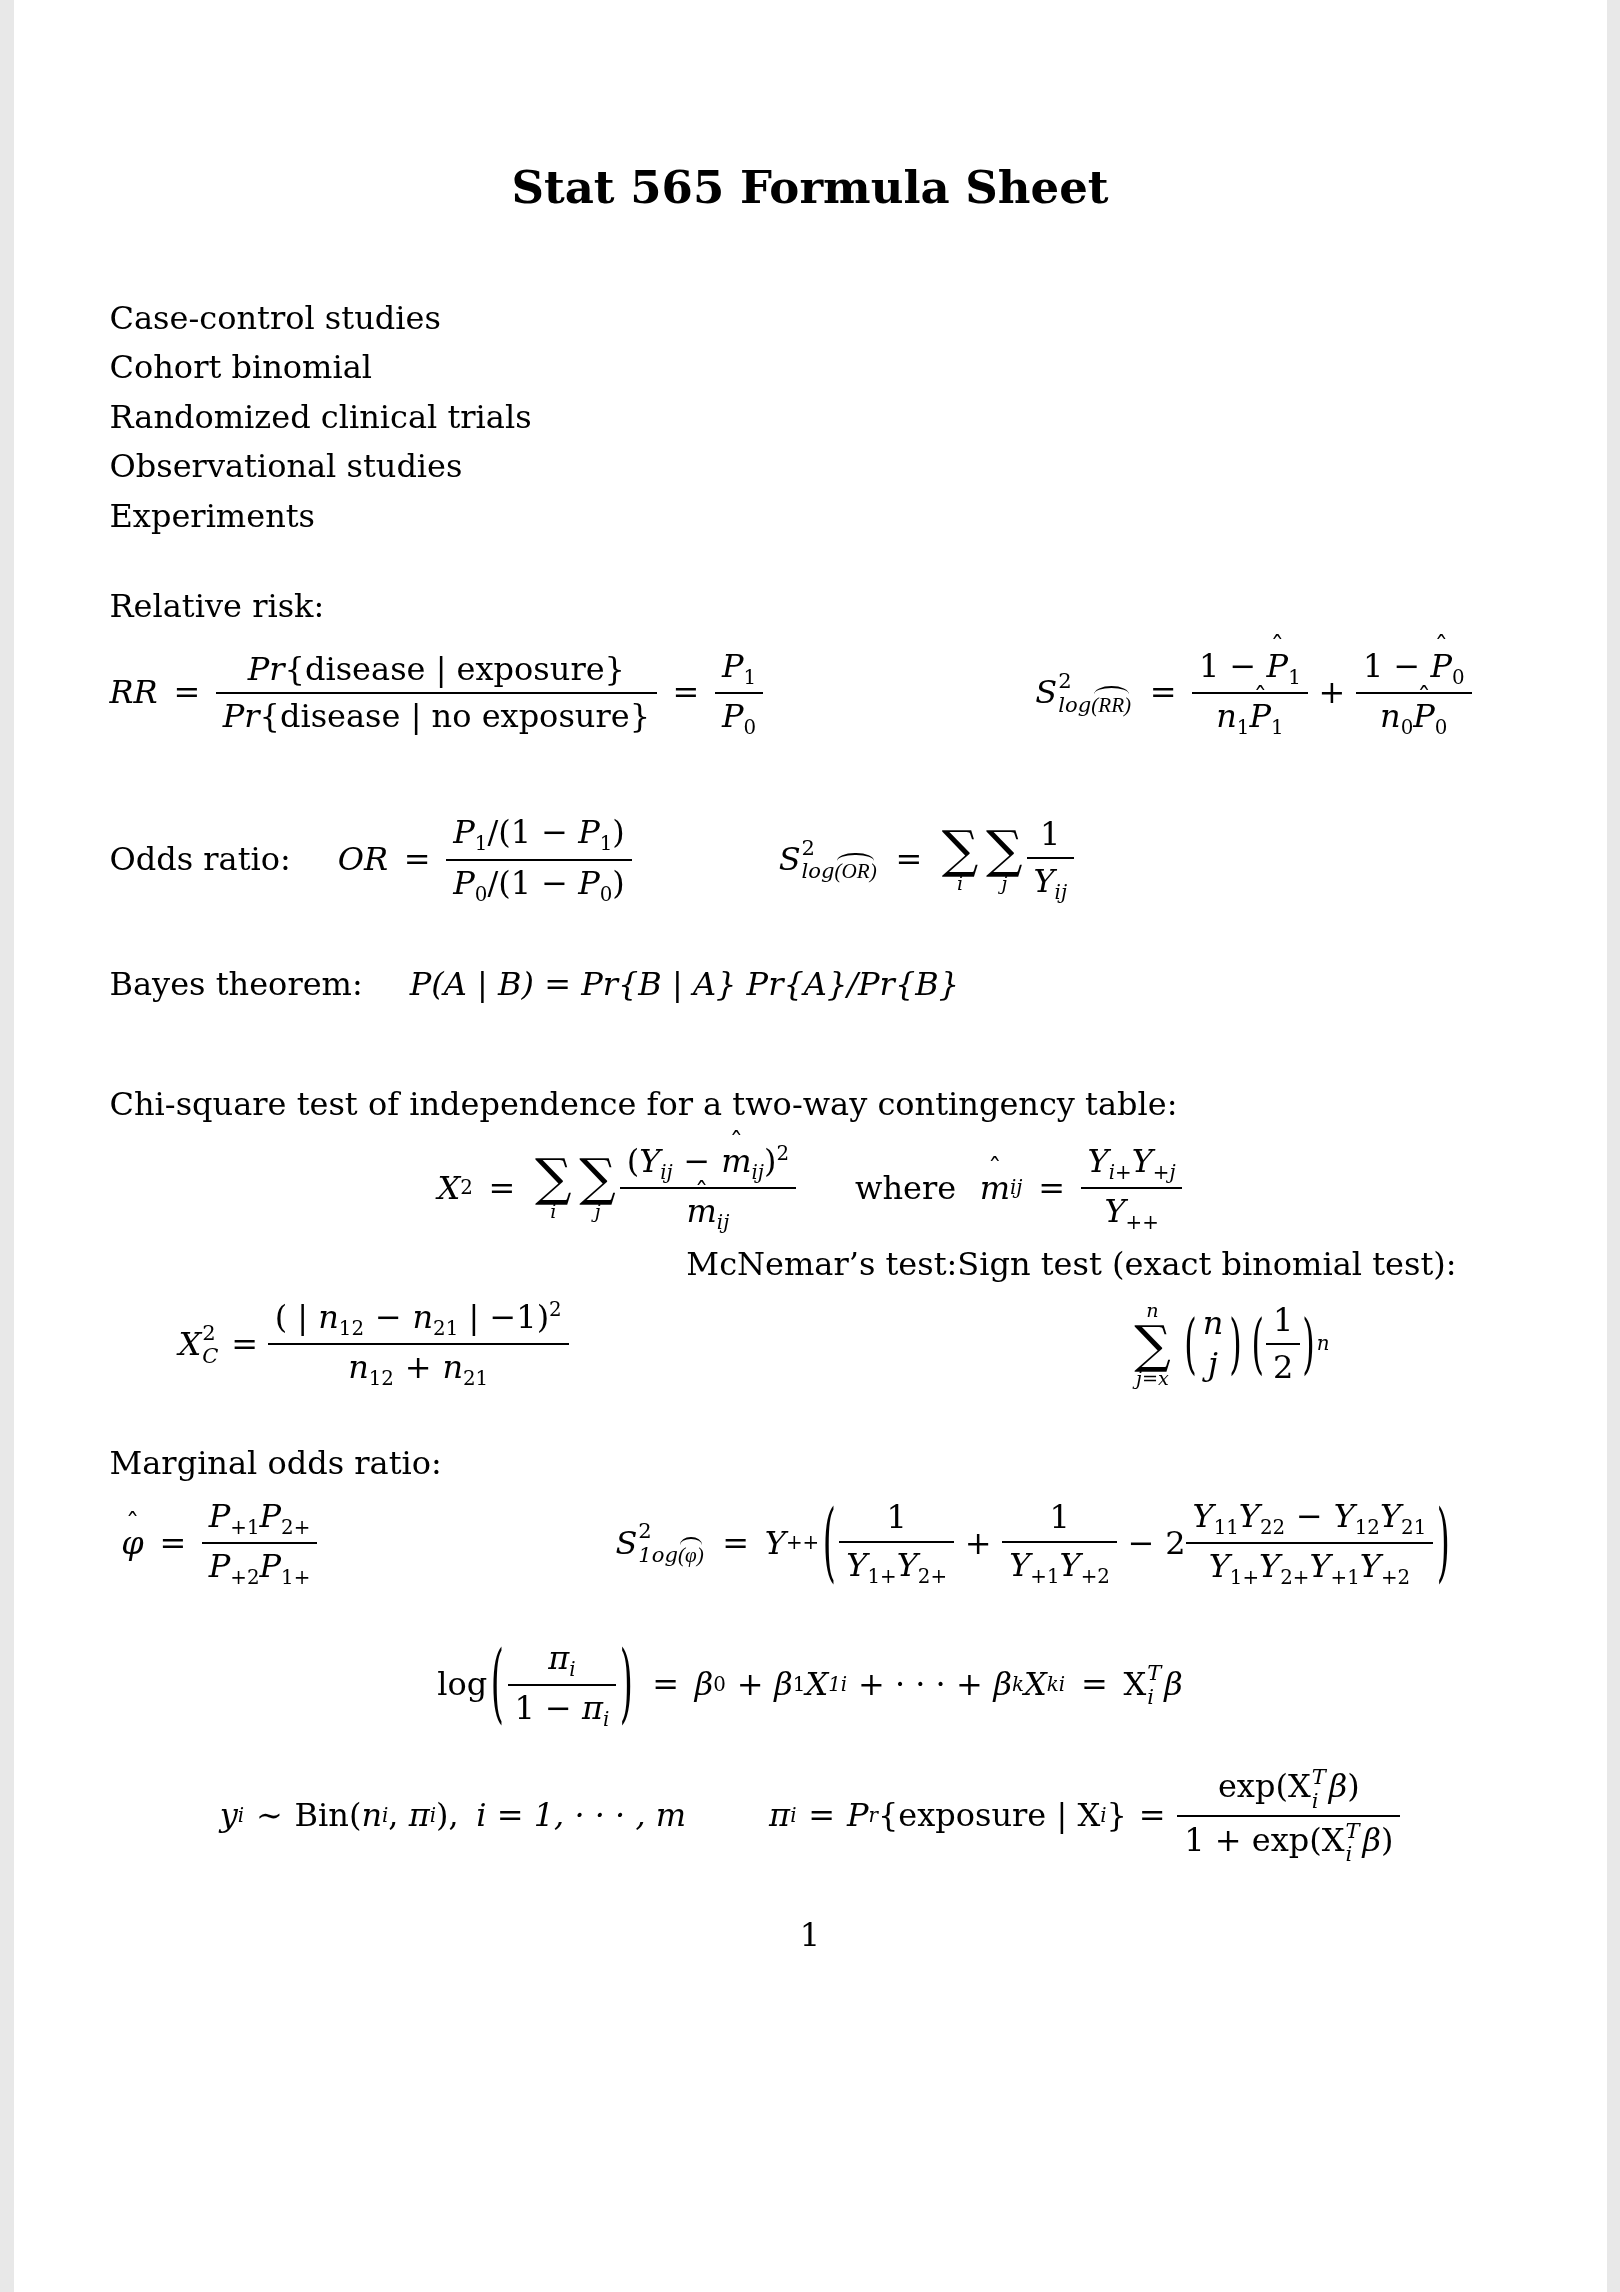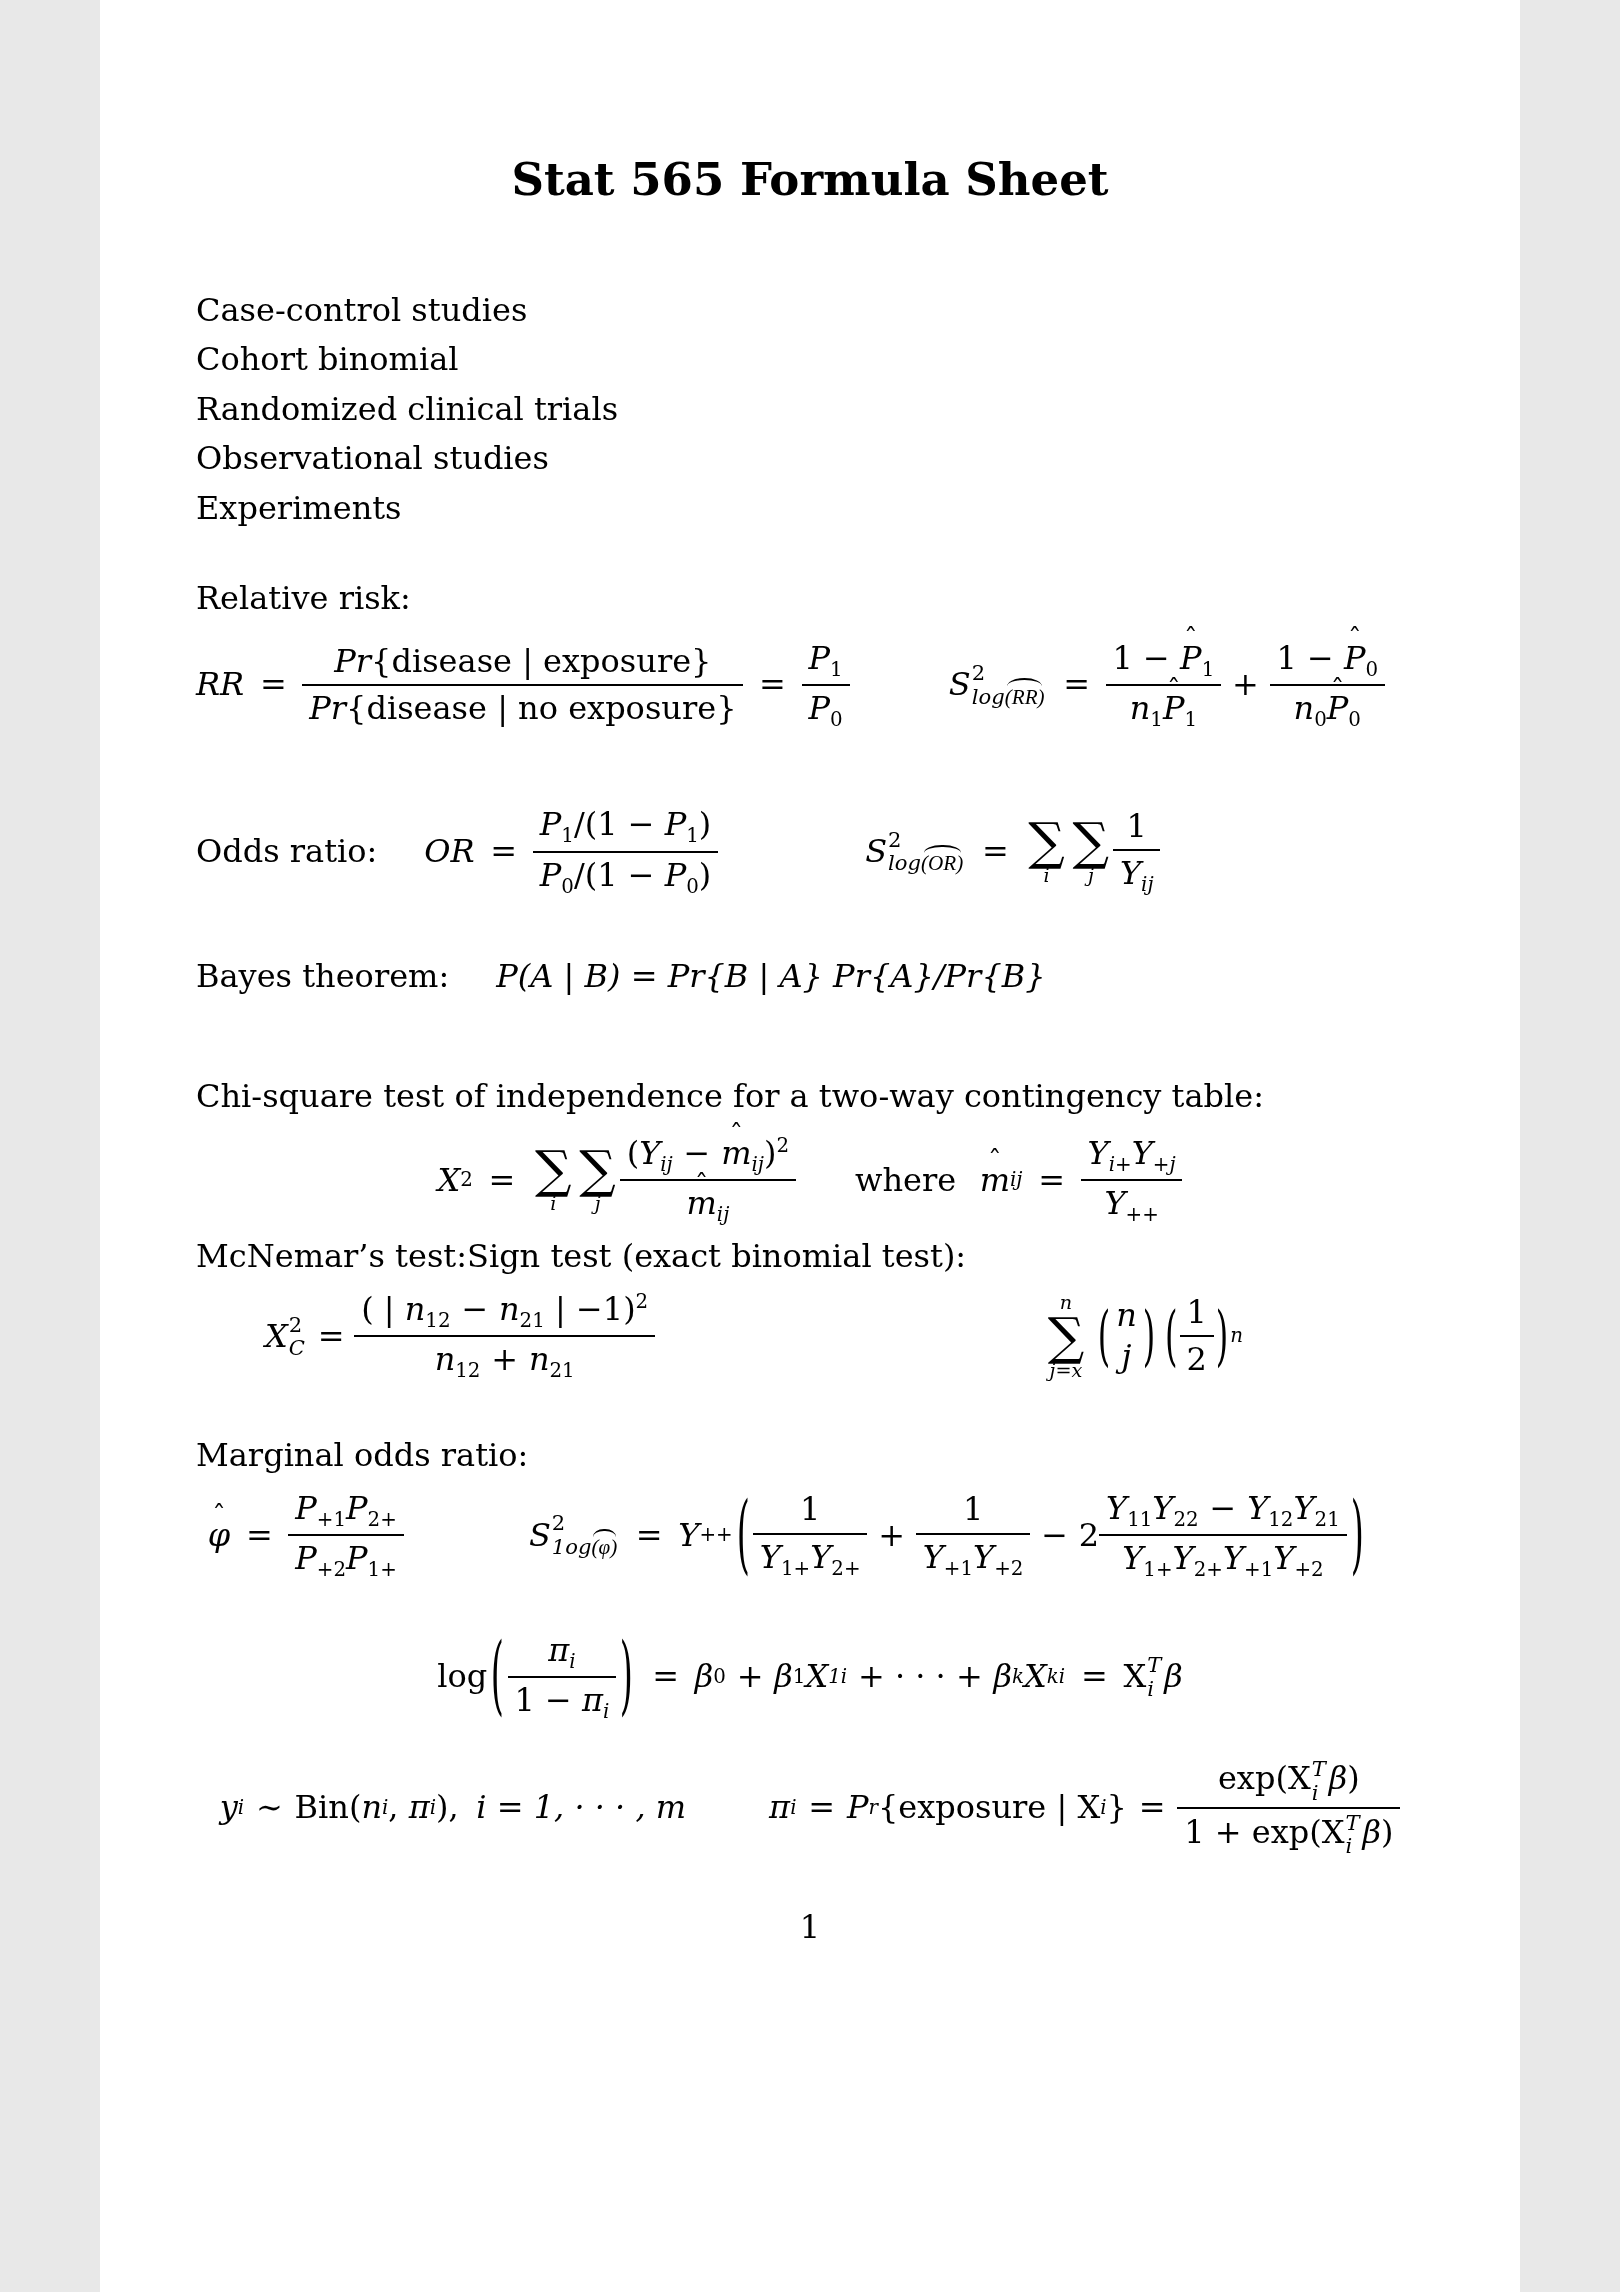--- a/index.html
+++ b/index.html
@@ -1,18 +1,18 @@
 <!DOCTYPE html>
 <html><head>
 <meta charset="utf-8">
 <style>
   html,body{margin:0;padding:0;background:#e8e8e8;}
-  .page{width:1420px;height:2293px;margin:0 auto;background:#ffffff;color:#000;
+  .page{width:1593px;height:2293px;margin:0 auto;background:#ffffff;color:#000;
         font-family:"DejaVu Serif","DejaVu Sans","Liberation Serif",serif;
-        font-size:32px;line-height:1.3;box-sizing:border-box;padding:4px 96px;
+        font-size:32px;line-height:1.3;box-sizing:border-box;padding:12px 96px;
         position:relative;overflow:hidden;}
   i{font-style:italic;}
   b{font-weight:normal;}
   .title{text-align:center;font-size:45px;font-weight:bold;margin:0;padding-top:147px;}
   .studies{margin-top:76px;line-height:1.55;}
   .hd{font-weight:bold;}
   .eqrow{display:flex;align-items:center;}
   .grp{display:inline-flex;align-items:center;white-space:nowrap;}
   .mo{margin:0 15.7px;}
   .mb{margin:0 10.8px;}
@@ -164,21 +164,21 @@
         <span class="mo">=</span>
         <span class="frac">
           <span class="num"><i>Y</i><span class="sb"><i>i+</i></span><i>Y</i><span class="sb"><i>+j</i></span></span>
           <span class="den"><i>Y</i><span class="sb">++</span></span>
         </span>
       </span>
     </div>
   </section>
 
   <section>
-    <div class="eqrow" style="justify-content:flex-start;padding-right:54px;margin-top:5.9px">
+    <div class="eqrow" style="justify-content:flex-end;padding-right:54px;margin-top:5.9px">
       <b>McNemar’s test:</b>
       <span><b>Sign test</b><span> (exact binomial test):</span></span>
     </div>
     <div class="eqrow" style="justify-content:space-between;margin-top:9.8px">
       <span class="grp" style="margin-left:69px">
         <i>X</i>
           <span class="supsub">
             <span class="ss-t">2</span>
             <span class="ss-b"><i>C</i></span>
           </span>

